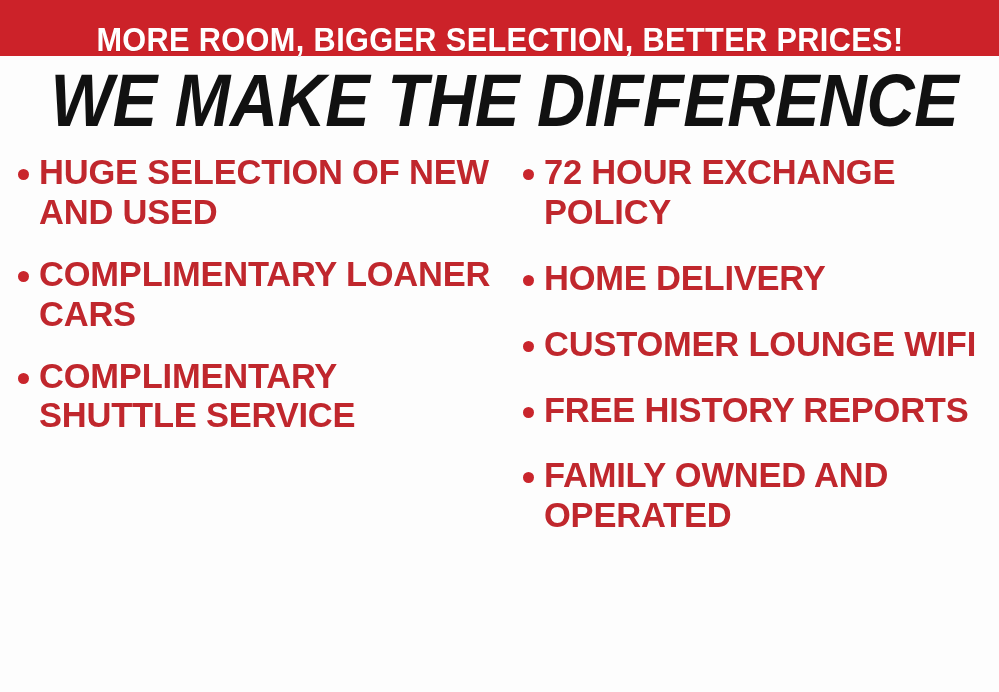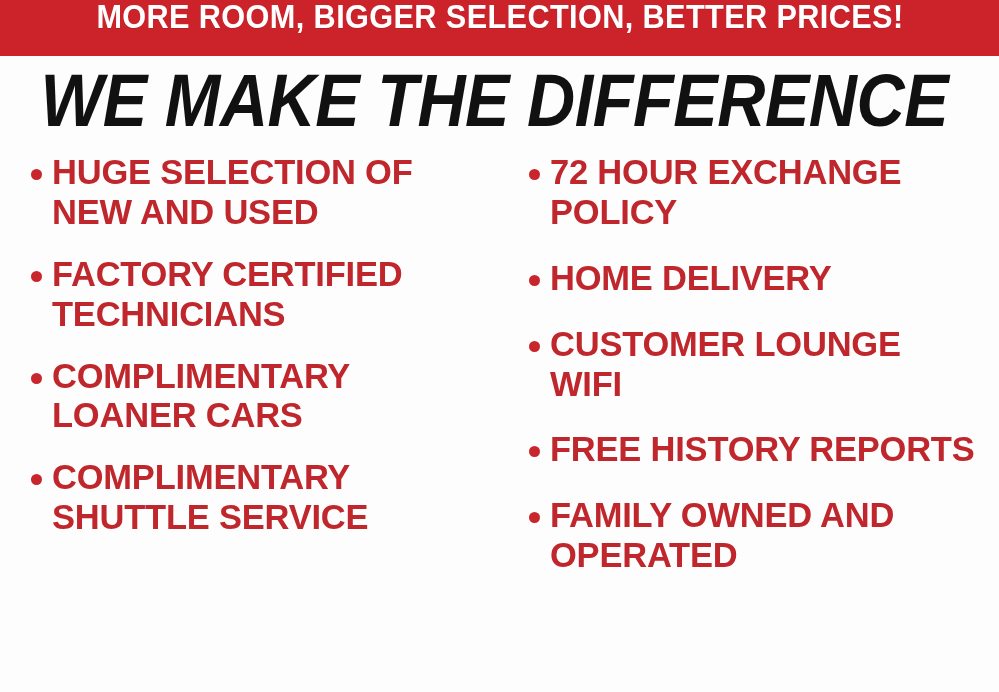--- a/index.html
+++ b/index.html
@@ -22,21 +22,21 @@
 
   
   .top-banner {
     position: absolute;
     left: 0;
     top: 0;
     width: 999px;
     height: 56px;
     background: #cc2229;
     display: flex;
-    align-items: flex-start;
+    align-items: flex-end;
     justify-content: center;
     box-sizing: border-box;
   }
   .top-banner-text {
     color: #ffffff;
     font-family: "Liberation Sans Narrow", "Liberation Sans", sans-serif;
     font-weight: bold;
     font-size: 33px;
     letter-spacing: 0.4px;
     line-height: 1;
@@ -48,21 +48,21 @@
 
   
   .headline-wrap {
     position: absolute;
     left: 0;
     top: 62px;
     width: 999px;
     height: 78px;
     display: flex;
     align-items: center;
-    justify-content: flex-end;
+    justify-content: flex-start;
   }
   .headline {
     color: #111111;
     font-family: "Liberation Sans Narrow", "Liberation Sans", sans-serif;
     font-weight: bold;
     font-style: italic;
     font-size: 74px;
     line-height: 1;
     letter-spacing: -0.5px;
     white-space: nowrap;
@@ -80,21 +80,20 @@
     display: flex;
     box-sizing: border-box;
   }
   .col {
     box-sizing: border-box;
   }
   .col-left {
     width: 505px;
     padding-left: 18px;
     padding-right: 4px;
-    margin-left: 13px;
   }
   .col-right {
     width: 494px;
     padding-left: 18px;
     padding-right: 14px;
   }
 
   .bullet-item {
     display: flex;
     align-items: flex-start;
@@ -149,24 +148,20 @@
   <div class="columns">
 
     <div class="col col-left">
 
       <div class="bullet-item">
         <span class="bullet-dot"></span>
         <span class="bullet-text">HUGE SELECTION OF NEW AND USED</span>
       </div>
 
 
-      <div class="bullet-item">
-        <span class="bullet-dot"></span>
-        <span class="bullet-text">FACTORY CERTIFIED TECHNICIANS</span>
-      </div>
 
       <div class="bullet-item">
         <span class="bullet-dot"></span>
         <span class="bullet-text">COMPLIMENTARY LOANER CARS</span>
       </div>
 
       <div class="bullet-item">
         <span class="bullet-dot"></span>
         <span class="bullet-text">COMPLIMENTARY SHUTTLE SERVICE</span>
       </div>

